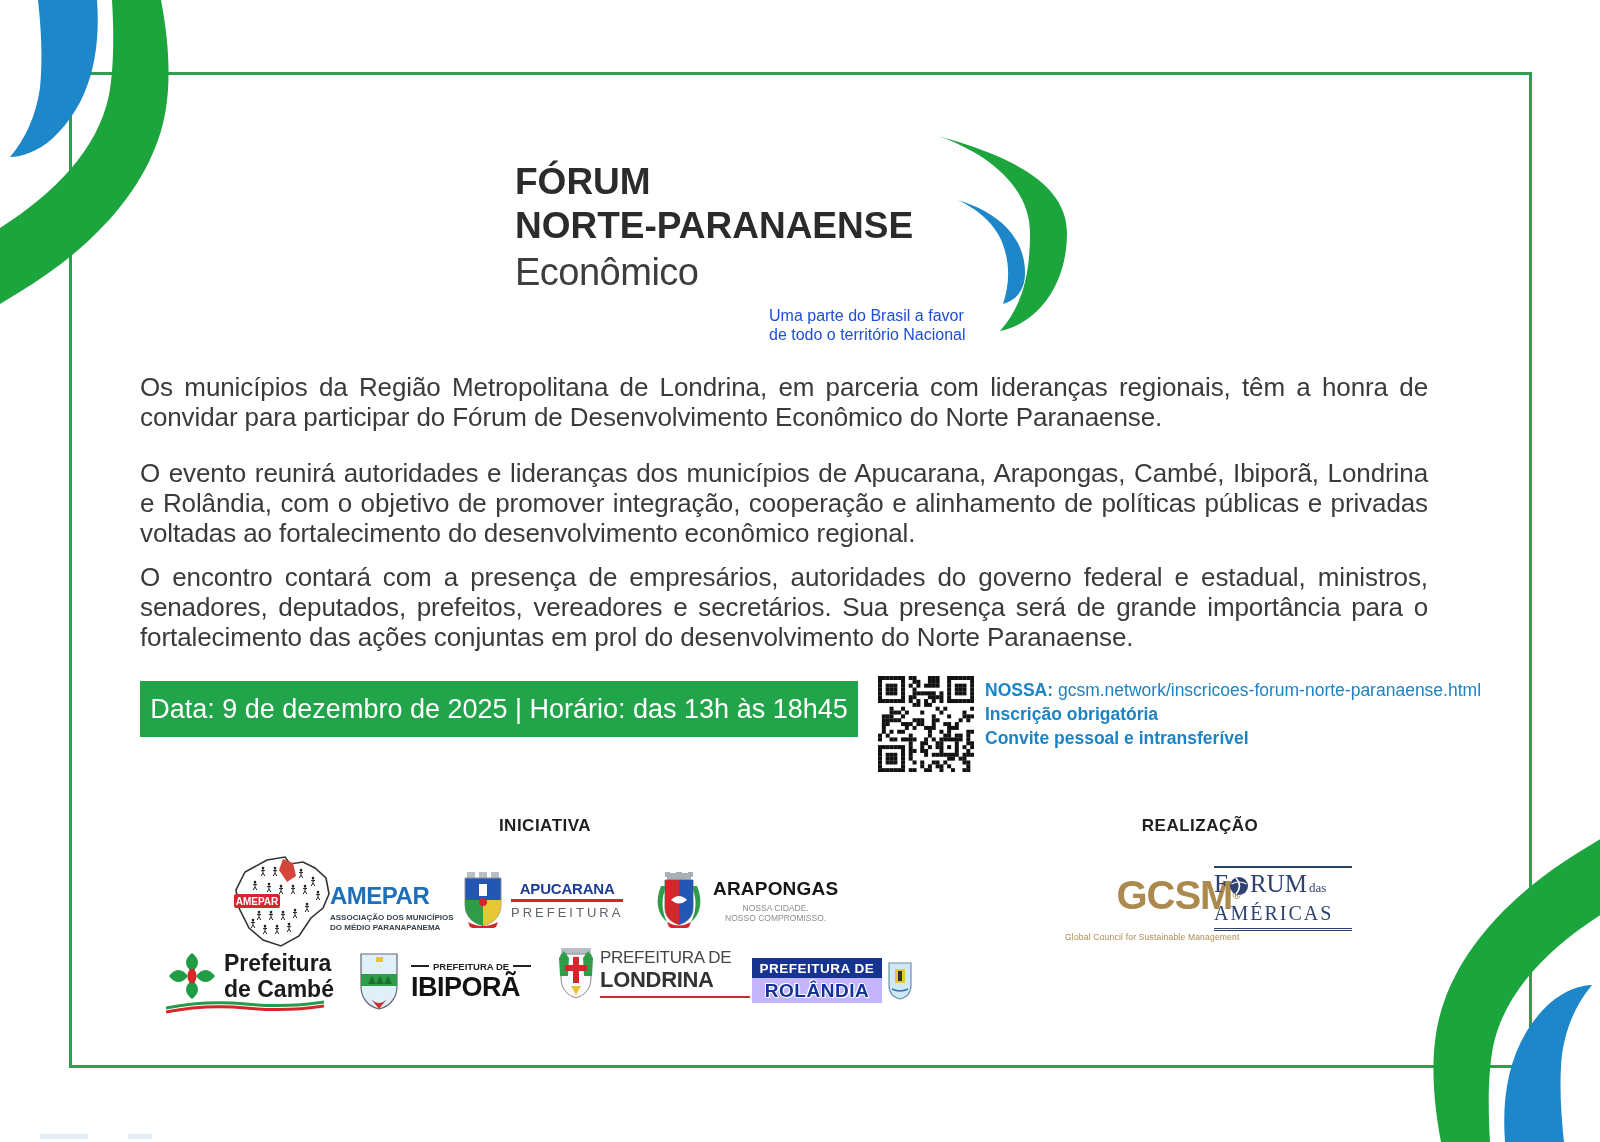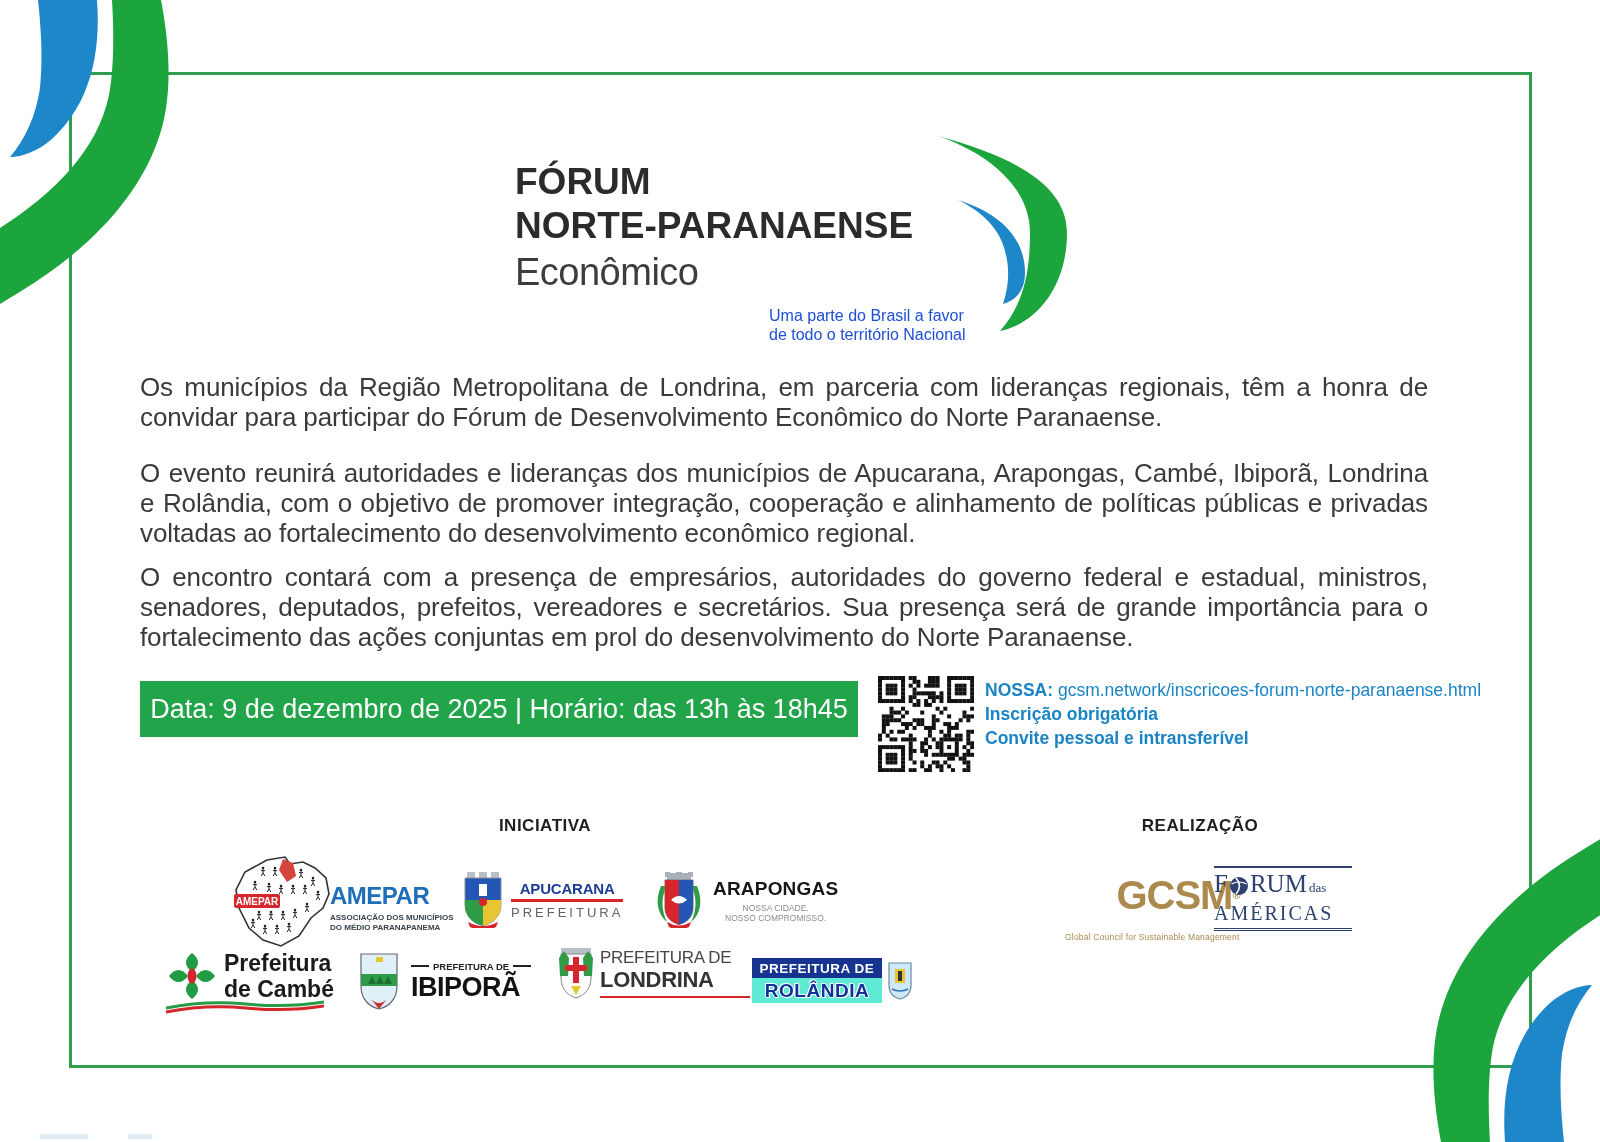--- a/index.html
+++ b/index.html
@@ -70,21 +70,21 @@
   .ibipora-name{font-size:27px;font-weight:700;color:#121212;letter-spacing:-0.5px;line-height:30px;}
 
   .londrina{left:558px;top:948px;}
   .lond-l1{font-size:17px;color:#454545;letter-spacing:-0.3px;line-height:19px;}
   .lond-l2{font-size:22px;font-weight:700;color:#333;letter-spacing:-0.3px;line-height:25px;}
   .lond-rule{height:2px;background:#d6252b;margin-top:4px;width:150px;}
 
   .rolandia{left:752px;top:958px;display:flex;align-items:center;gap:5px;}
   .rol-blue{width:130px;height:20px;background:#16338f;color:#fff;font-size:13.5px;font-weight:700;
             display:flex;align-items:center;justify-content:center;letter-spacing:0.5px;}
-  .rol-green{width:130px;height:25px;background:#5eead4;display:flex;align-items:center;justify-content:center;}
+  .rol-green{width:130px;height:25px;background:#c4b5fd;display:flex;align-items:center;justify-content:center;}
   .rol-name{font-size:19px;font-weight:700;color:#12329b;letter-spacing:0.5px;
             text-shadow:-1px 0 #fff,1px 0 #fff,0 -1px #fff,0 1px #fff,1px 1px #fff,-1px -1px #fff;}
 
   .gcsm{left:1065px;top:876px;text-align:center;}
   .gcsm-name{font-size:40px;font-weight:700;color:#ac8a4d;letter-spacing:-1px;line-height:38px;text-align:right;}
   .gcsm-mark{font-size:11px;vertical-align:top;}
   .gcsm-sub{font-size:8.5px;color:#ac8a4d;margin-top:18px;letter-spacing:0.2px;}
 
   .famericas{left:1214px;top:866px;width:138px;color:#2e4170;font-family:"Liberation Serif",serif;}
   .fam-toprule{height:1.5px;background:#2e4170;margin-bottom:3px;}

